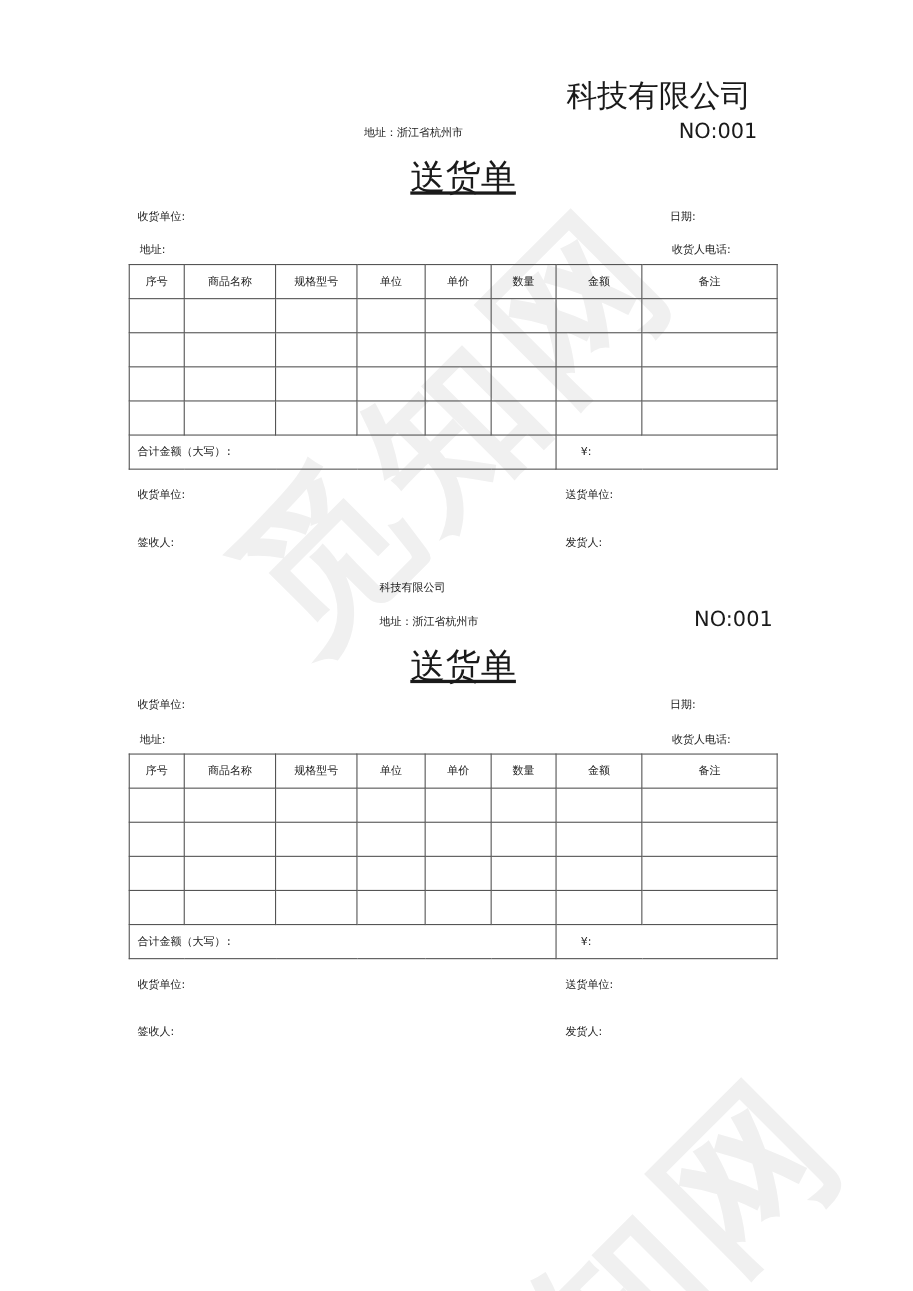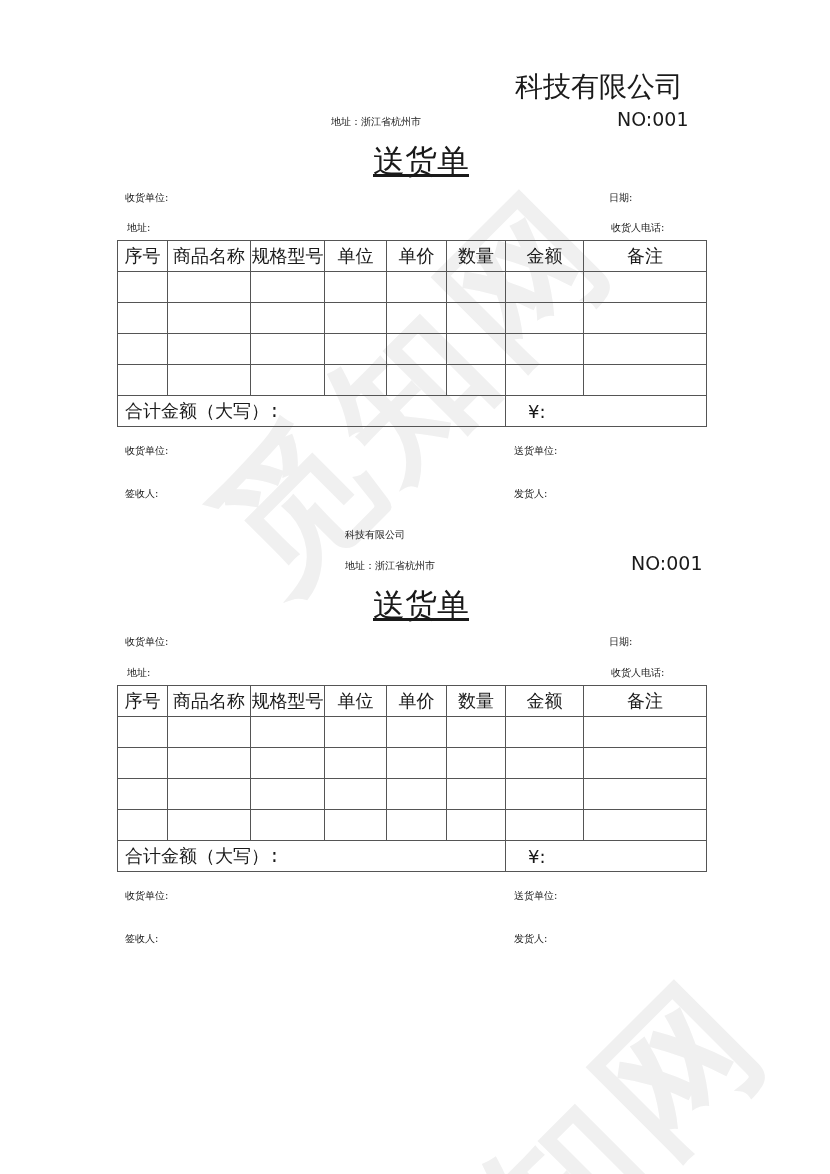--- a/index.html
+++ b/index.html
@@ -9,21 +9,21 @@
       font-family: "DejaVu Sans", "Liberation Sans", sans-serif;
       color: #1a1a1a;
     }
     .abs { position: absolute; white-space: nowrap; }
     .company-large { font-size: 28px; line-height: 34px; }
     .title { font-size: 32px; line-height: 30px; text-decoration: underline; }
     .small { font-size: 10px; line-height: 18px; }
     .no { font-size: 19px; line-height: 22px; text-align: right; }
     table.grid {
       position: absolute; border-collapse: collapse; table-layout: fixed;
-      font-size: 18px;
+      font-size: 10px;
     }
     table.grid td {
       border: 1px solid #555; padding: 0; text-align: center; vertical-align: middle;
       height: 30px;
     }
     table.grid td.total-label { text-align: left; padding-left: 7px; font-family: Liberation Mono, monospace; }
     table.grid td.total-yen { text-align: left; padding-left: 22px; }
     .watermark {
       position: absolute; font-size: 150px; color: #f0f0f0; font-weight: bold;
       transform: rotate(-45deg); transform-origin: center; pointer-events: none;

